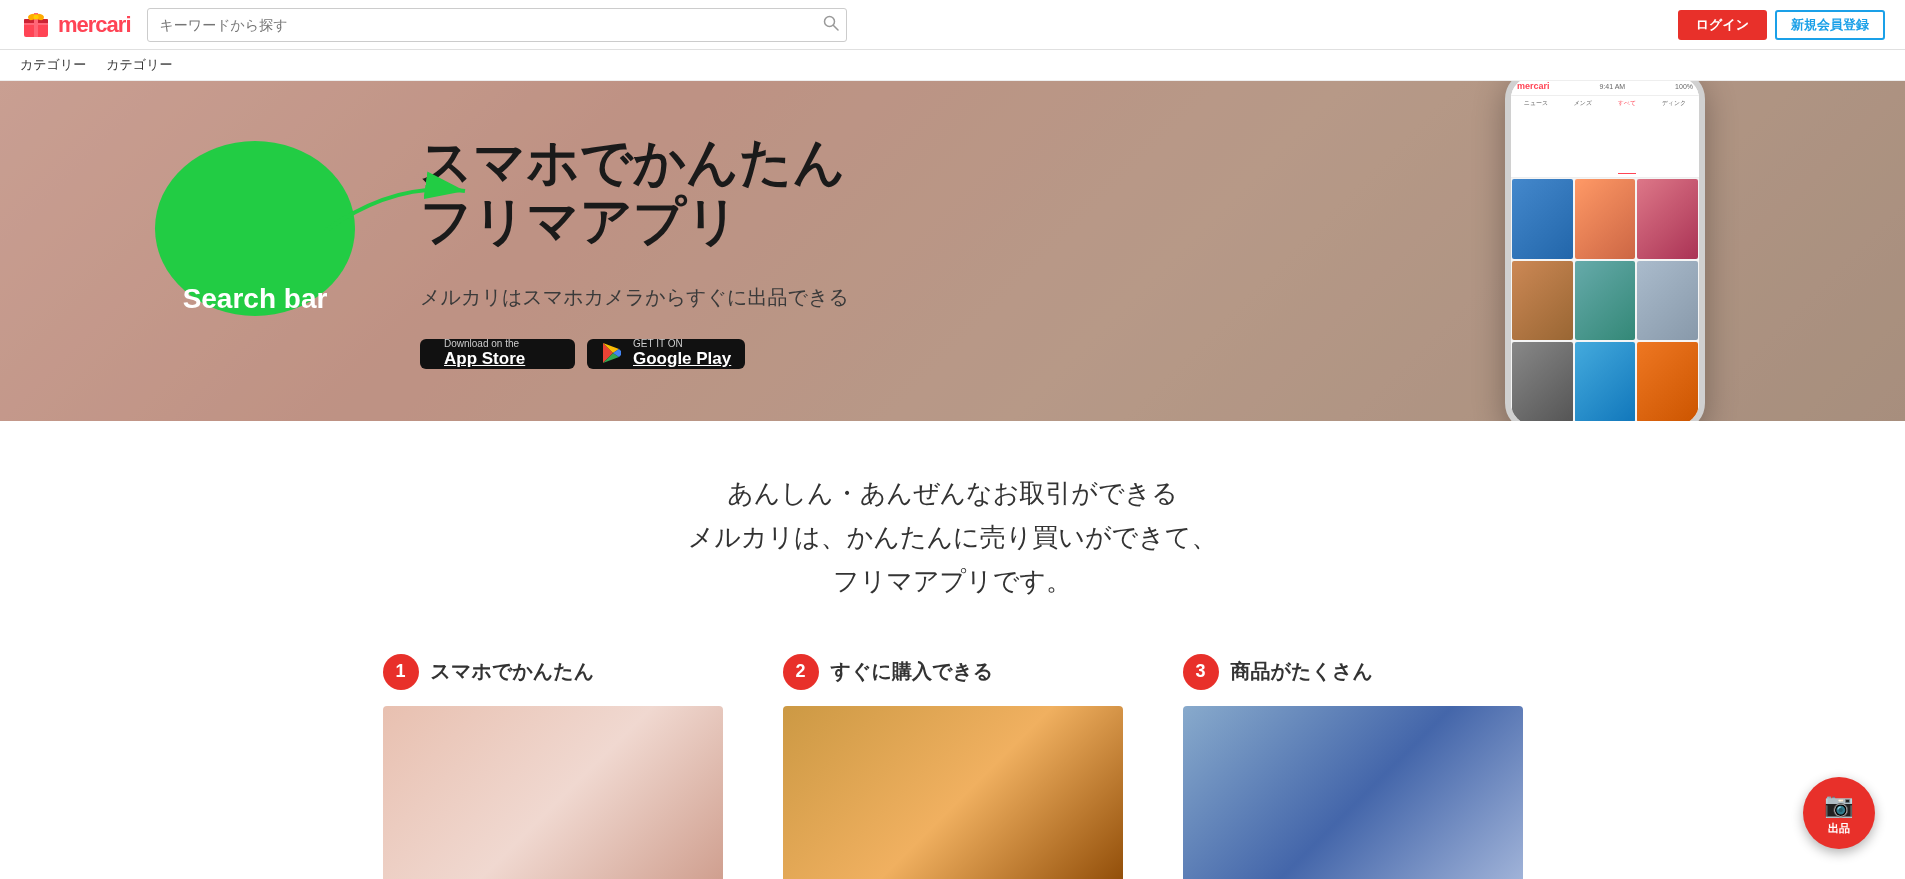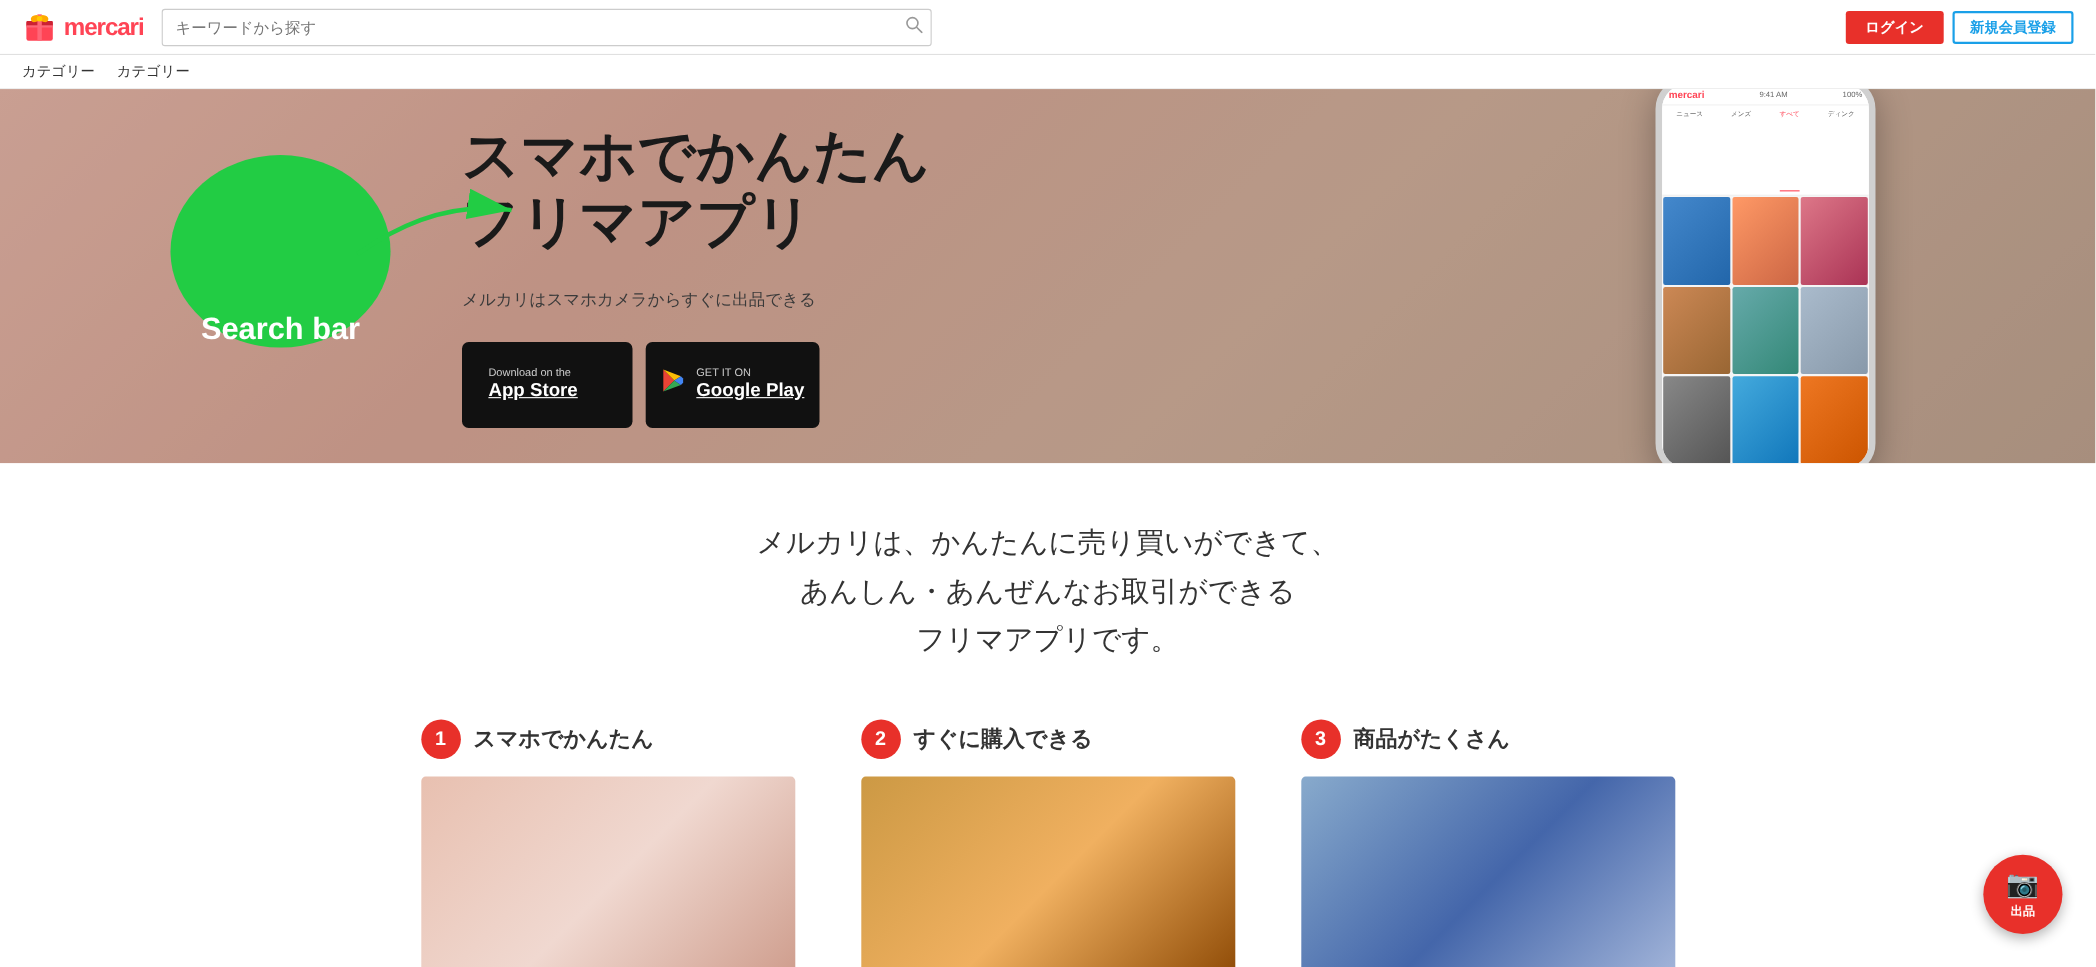--- a/index.html
+++ b/index.html
@@ -123,36 +123,36 @@
       color: #1a1a1a;
     }
     .hero-title {
       font-size: 52px;
       font-weight: bold;
       line-height: 1.15;
       color: #1a1a1a;
       margin-bottom: 28px;
     }
     .hero-subtitle {
-      font-size: 15px;
+      font-size: 20px;
       color: #3a3a3a;
       margin-bottom: 25px;
       line-height: 1.7;
     }
     .app-store-buttons {
       display: flex;
       gap: 12px;
     }
     .app-btn {
       display: flex;
-      align-items: flex-start;
+      align-items: flex-end;
       background: #111;
       color: #fff;
       border-radius: 6px;
-      padding: 24px 14px;
+      padding: 0 14px;
       text-decoration: none;
       cursor: pointer;
       border: none;
       min-width: 155px;
       gap: 10px;
     }
     .app-btn-icon {
       font-size: 22px;
       flex-shrink: 0;
     }
@@ -470,22 +470,22 @@
         <div class="phone-item" style="background:linear-gradient(135deg,#99bb55,#667733);"></div>
         <div class="phone-item" style="background:linear-gradient(135deg,#bb9988,#997766);"></div>
         <div class="phone-item" style="background:linear-gradient(135deg,#888899,#556677);"></div>
       </div>
     </div>
   </div>
 </section>
 
 <main class="main-content">
   <div class="main-tagline">
+    <div>あんしん・あんぜんなお取引ができる</div>
     <div>メルカリは、かんたんに売り買いができて、</div>
-    <div>あんしん・あんぜんなお取引ができる</div>
     <div>フリマアプリです。</div>
   </div>
 
   <div class="features">
     <div class="feature-item">
       <div class="feature-header">
         <div class="feature-number">1</div>
         <span class="feature-title">スマホでかんたん</span>
       </div>
       <div class="feature-image feature-img-1"></div>

